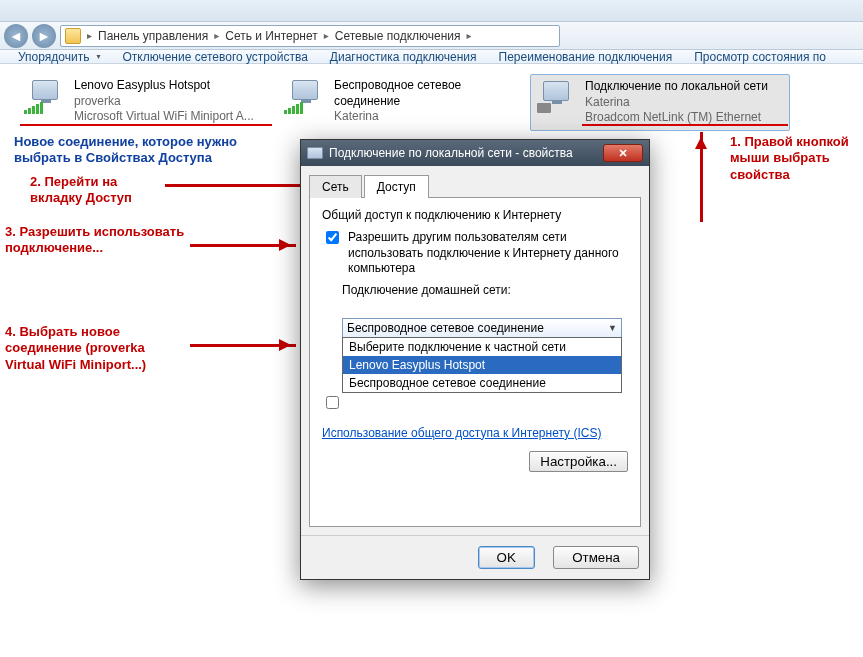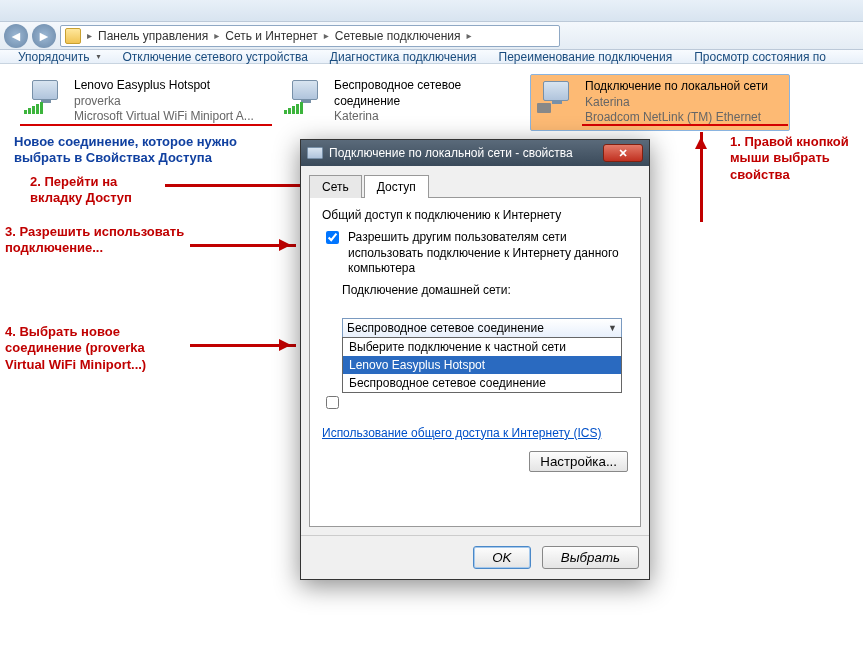--- a/index.html
+++ b/index.html
@@ -17,21 +17,21 @@
 .addr-part { color:#333; }
 
 
 .toolbar { height:14px; background: linear-gradient(#f8fbff,#e8f0f9); border-bottom:1px solid #c8d4e0; display:flex; align-items:center; padding:0 8px; gap:2px;}
 .tb-btn { padding:3px 10px; color:#1a4c7e; border-radius:3px; cursor:pointer; display:flex;align-items:center;gap:4px;}
 .tb-drop::after { content:"▾"; font-size:8px; margin-left:3px; color:#555;}
 
 
 .content { position:relative; height: calc(657px - 22px - 28px - 30px); background:#fff; }
 .conn-item { position:absolute; width:250px; display:flex; gap:6px; padding:4px;}
-.conn-item.sel { background:#fdba74; border:1px solid #8ab4e0; border-radius:2px;}
+.conn-item.sel { background:#e5e5e5; border:1px solid #8ab4e0; border-radius:2px;}
 .conn-icon { width:44px; height:36px; position:relative; flex-shrink:0;}
 .conn-icon .mon { width:26px;height:20px;background:linear-gradient(#d8e4f0,#b0c4dc);border:1px solid #7890a8;border-radius:2px;position:absolute;top:2px;left:8px;}
 .conn-icon .mon::after{content:"";position:absolute;bottom:-4px;left:8px;width:10px;height:3px;background:#7890a8;}
 .conn-icon .bars { position:absolute;bottom:0;left:0;display:flex;gap:1px;align-items:flex-end;}
 .conn-icon .bars span{width:3px;background:#3cb43c;}
 .conn-icon .bars span:nth-child(1){height:4px;}
 .conn-icon .bars span:nth-child(2){height:6px;}
 .conn-icon .bars span:nth-child(3){height:8px;}
 .conn-icon .bars span:nth-child(4){height:10px;}
 .conn-icon .bars span:nth-child(5){height:12px;}
@@ -67,21 +67,21 @@
 .sub { margin-left:20px; margin-top:6px;}
 .sub-label { margin-bottom:21px;}
 .combo { width:280px; height:20px; border:1px solid #7a9ac0; background:linear-gradient(#fff,#e8f0fc); display:flex;align-items:center;padding:0 4px;justify-content:space-between; cursor:pointer;}
 .combo .arr { font-size:9px; color:#444;}
 .listbox { width:280px; border:1px solid #666; background:#fff; margin-top:-1px;}
 .listbox div { padding:2px 6px; cursor:pointer;}
 .listbox div.hl { background:#2a6ac0; color:#fff;}
 .link { color:#0050c8; text-decoration:underline; cursor:pointer; display:inline-block; margin-top:8px; line-height:1.3;}
 .settings-btn { float:right; margin-top:10px; padding:2px 10px; border:1px solid #888; background:linear-gradient(#fdfdfd,#e4e4e4); border-radius:2px; cursor:pointer;}
 .dlg-footer { padding:10px; text-align:right; border-top:1px solid #ccc; background:#f0f0f0;}
-.dlg-footer button { padding:3px 18px; margin-left:8px; border:1px solid #888; background:linear-gradient(#fdfdfd,#e4e4e4); border-radius:3px; cursor:pointer;font-style:italic;}
+.dlg-footer button { padding:3px 18px; margin-left:15px; border:1px solid #888; background:linear-gradient(#fdfdfd,#e4e4e4); border-radius:3px; cursor:pointer;}
 .dlg-footer button.ok { border:1px solid #4a88c8; box-shadow:0 0 0 1px #a4c8ec inset;}
 </style>
 </head>
 <body>
 
 <div class="titlebar"></div>
 
 <div class="addressbar">
   <span class="nav-btn">◄</span>
   <span class="nav-btn">►</span>
@@ -202,17 +202,17 @@
         <div class="chk-row" style="margin-top:2px;">
           <input type="checkbox" style="">
         </div>
         <a class="link">Использование общего доступа к Интернету (ICS)</a>
         <button class="settings-btn">Настройка...</button>
         <div style="clear:both"></div>
       </div>
     </div>
     <div class="dlg-footer">
       <button class="ok">OK</button>
-      <button>Выбрать</button>
+      <button>Отмена</button>
     </div>
   </div>
 
 </div>
 
 </body></html>

